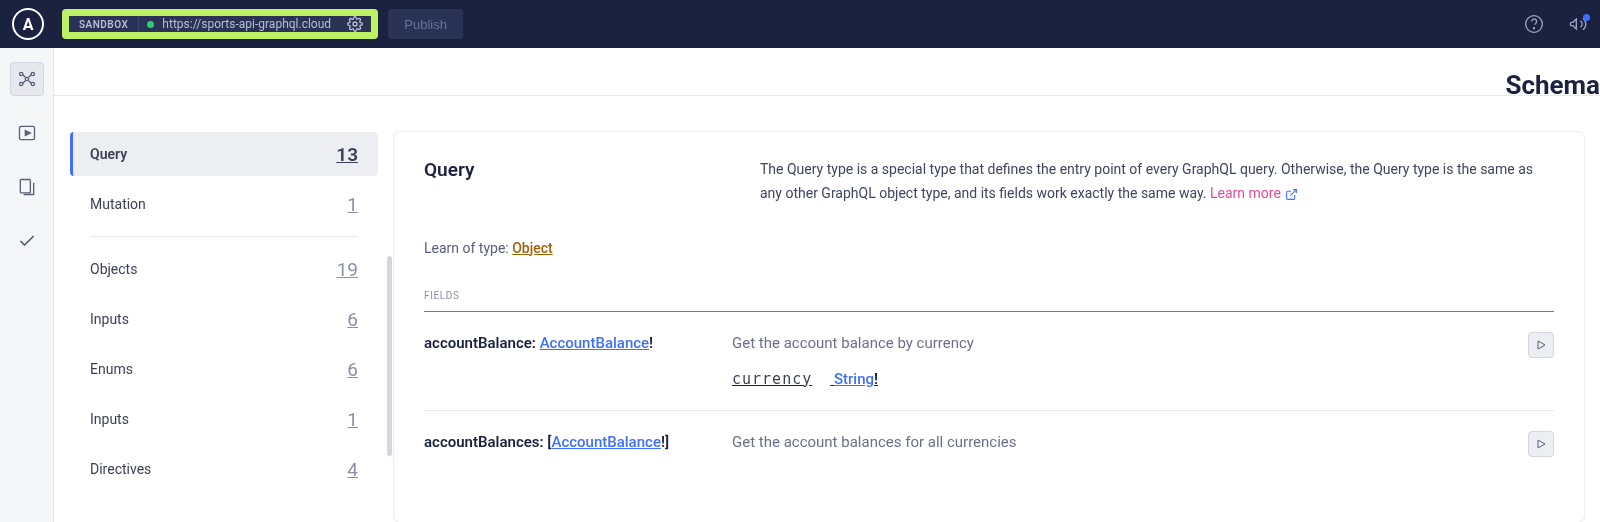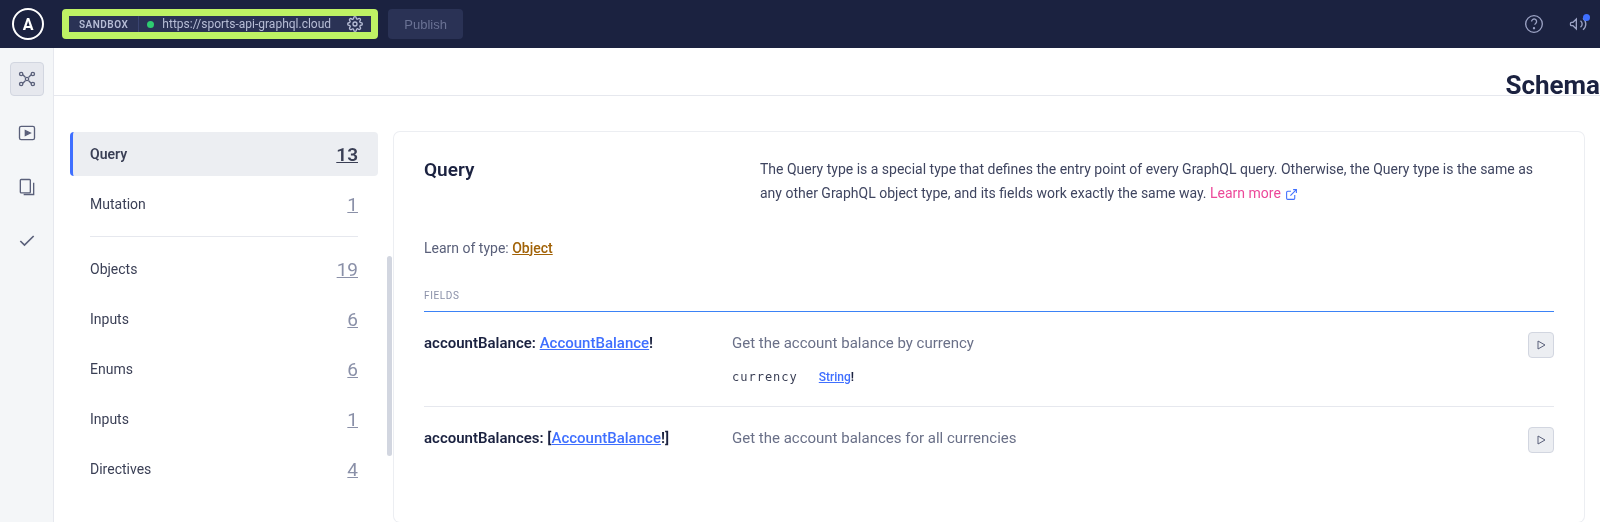--- a/index.html
+++ b/index.html
@@ -190,21 +190,21 @@
     border-bottom: 1px solid #e6e8ee;
     gap: 18px;
     position: relative;
   }
   .field-sig { width: 290px; flex-shrink: 0; font-size: 15px; }
   .field-name { font-weight: 600; color: #1b2240; }
   .type-link { color: #3f6fff; font-weight: 500; }
   .punct { color: #1b2240; font-weight: 600; }
   .field-body { flex: 1; }
   .field-desc { color: #6a7088; font-size: 15px; }
-  .arg-line { margin-top: 18px; font-size: 12px; }
+  .arg-line { margin-top: 18px; font-size: 15px; text-decoration: underline; }
   .arg-name { font-family: ui-monospace, Menlo, monospace; color: #3a3f55; letter-spacing: 1px; margin-right: 18px; }
   .run-btn {
     position: absolute; right: 0; top: 20px;
     width: 26px; height: 26px;
     background: #eceef2;
     border: 1px solid #d2d6e0;
     border-radius: 4px;
     display: flex; align-items: center; justify-content: center;
     cursor: pointer;
     color: #5a607a;

